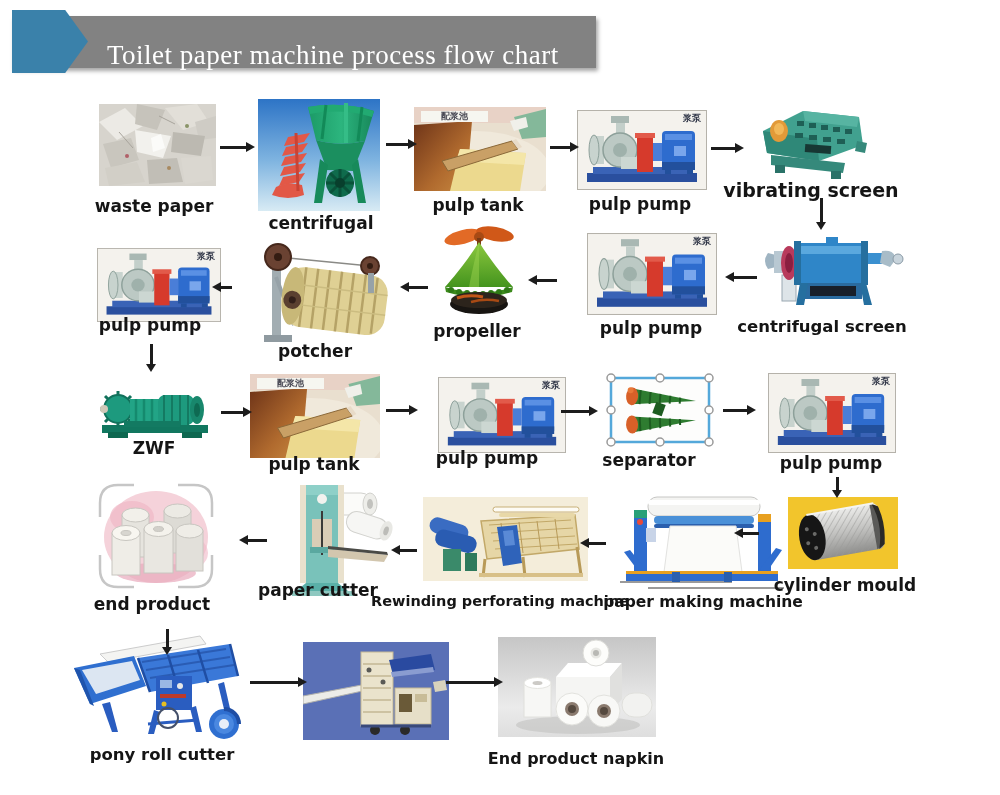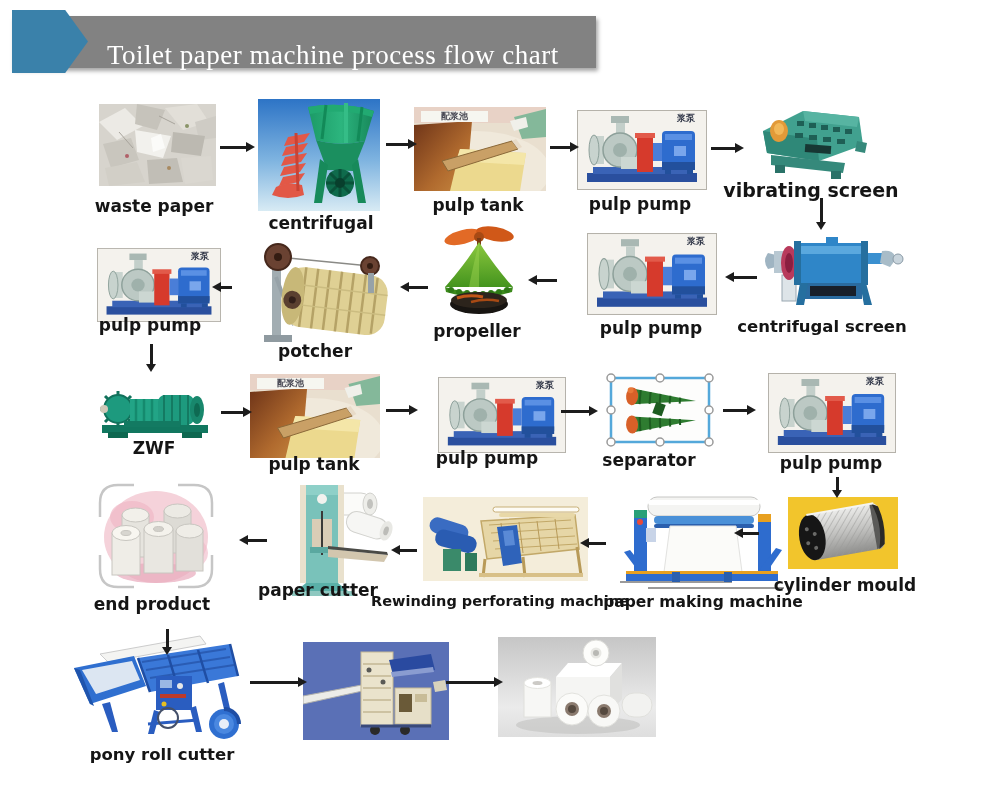--- a/index.html
+++ b/index.html
@@ -12,21 +12,21 @@
                font-family:"Liberation Serif",serif;font-size:27px;font-weight:400;
                letter-spacing:0.5px;white-space:nowrap;}
   .banner-arrow{position:absolute;left:12px;top:10px;width:76px;height:63px;background:#3a81aa;
                 clip-path:polygon(0 0,70% 0,100% 50%,70% 100%,0 100%);
                 filter:drop-shadow(2px 3px 2px rgba(0,0,0,0.35));}
   
   .node{position:absolute;margin:0;padding:0;}
   .art{position:relative;width:100%;height:100%;}
   .art svg{display:block;width:100%;height:100%;}
   .wm{position:absolute;font:700 9px "DejaVu Sans",sans-serif;color:#33394a;z-index:3;line-height:1;}
-  .wm.tr{top:4px;right:12px;}
+  .wm.tr{top:4px;right:6px;}
   .wm.tl{top:4px;left:7px;background:#f6f6f0;color:#4a4a55;padding:1px 20px;}
   
   .lbl{position:absolute;transform:translateX(-50%);font-weight:700;font-size:17px;color:#151515;
        white-space:nowrap;z-index:5;}
   
   .ar{position:absolute;z-index:6;}
   .ar.h{height:2.5px;background:#1c1c1c;}
   .ar.h.right::after{content:"";position:absolute;right:-9px;top:-4.5px;width:0;height:0;
       border-top:5.5px solid transparent;border-bottom:5.5px solid transparent;border-left:9px solid #1c1c1c;}
   .ar.h.left::before{content:"";position:absolute;left:-9px;top:-4.5px;width:0;height:0;
@@ -681,20 +681,21 @@
   <div class="lbl" style="left:314px;top:454px">pulp tank</div>
   <div class="lbl" style="left:487px;top:448px">pulp pump</div>
   <div class="lbl" style="left:649px;top:450px">separator</div>
   <div class="lbl" style="left:831px;top:453px">pulp pump</div>
   <div class="lbl" style="left:845px;top:575px;font-size:17px">cylinder mould</div>
   <div class="lbl" style="left:703px;top:593px;font-size:15.5px">paper making machine</div>
   <div class="lbl" style="left:500px;top:593px;font-size:14.5px">Rewinding perforating machine</div>
   <div class="lbl" style="left:318px;top:580px">paper cutter</div>
   <div class="lbl" style="left:152px;top:594px">end product</div>
   <div class="lbl" style="left:162px;top:745px;font-size:16.5px">pony roll cutter</div>
+  <div class="lbl" style="left:576px;top:749px;font-size:16px">End product napkin</div>
 
   <div class="ar h right" style="left:220px;top:146px;width:26px"></div>
   <div class="ar h right" style="left:386px;top:143px;width:22px"></div>
   <div class="ar h right" style="left:550px;top:146px;width:20px"></div>
   <div class="ar h right" style="left:711px;top:147px;width:24px"></div>
   <div class="ar v down" style="left:820px;top:198px;height:24px"></div>
   <div class="ar h left" style="left:734px;top:276px;width:23px"></div>
   <div class="ar h left" style="left:537px;top:279px;width:20px"></div>
   <div class="ar h left" style="left:409px;top:286px;width:19px"></div>
   <div class="ar h left" style="left:221px;top:286px;width:11px"></div>

